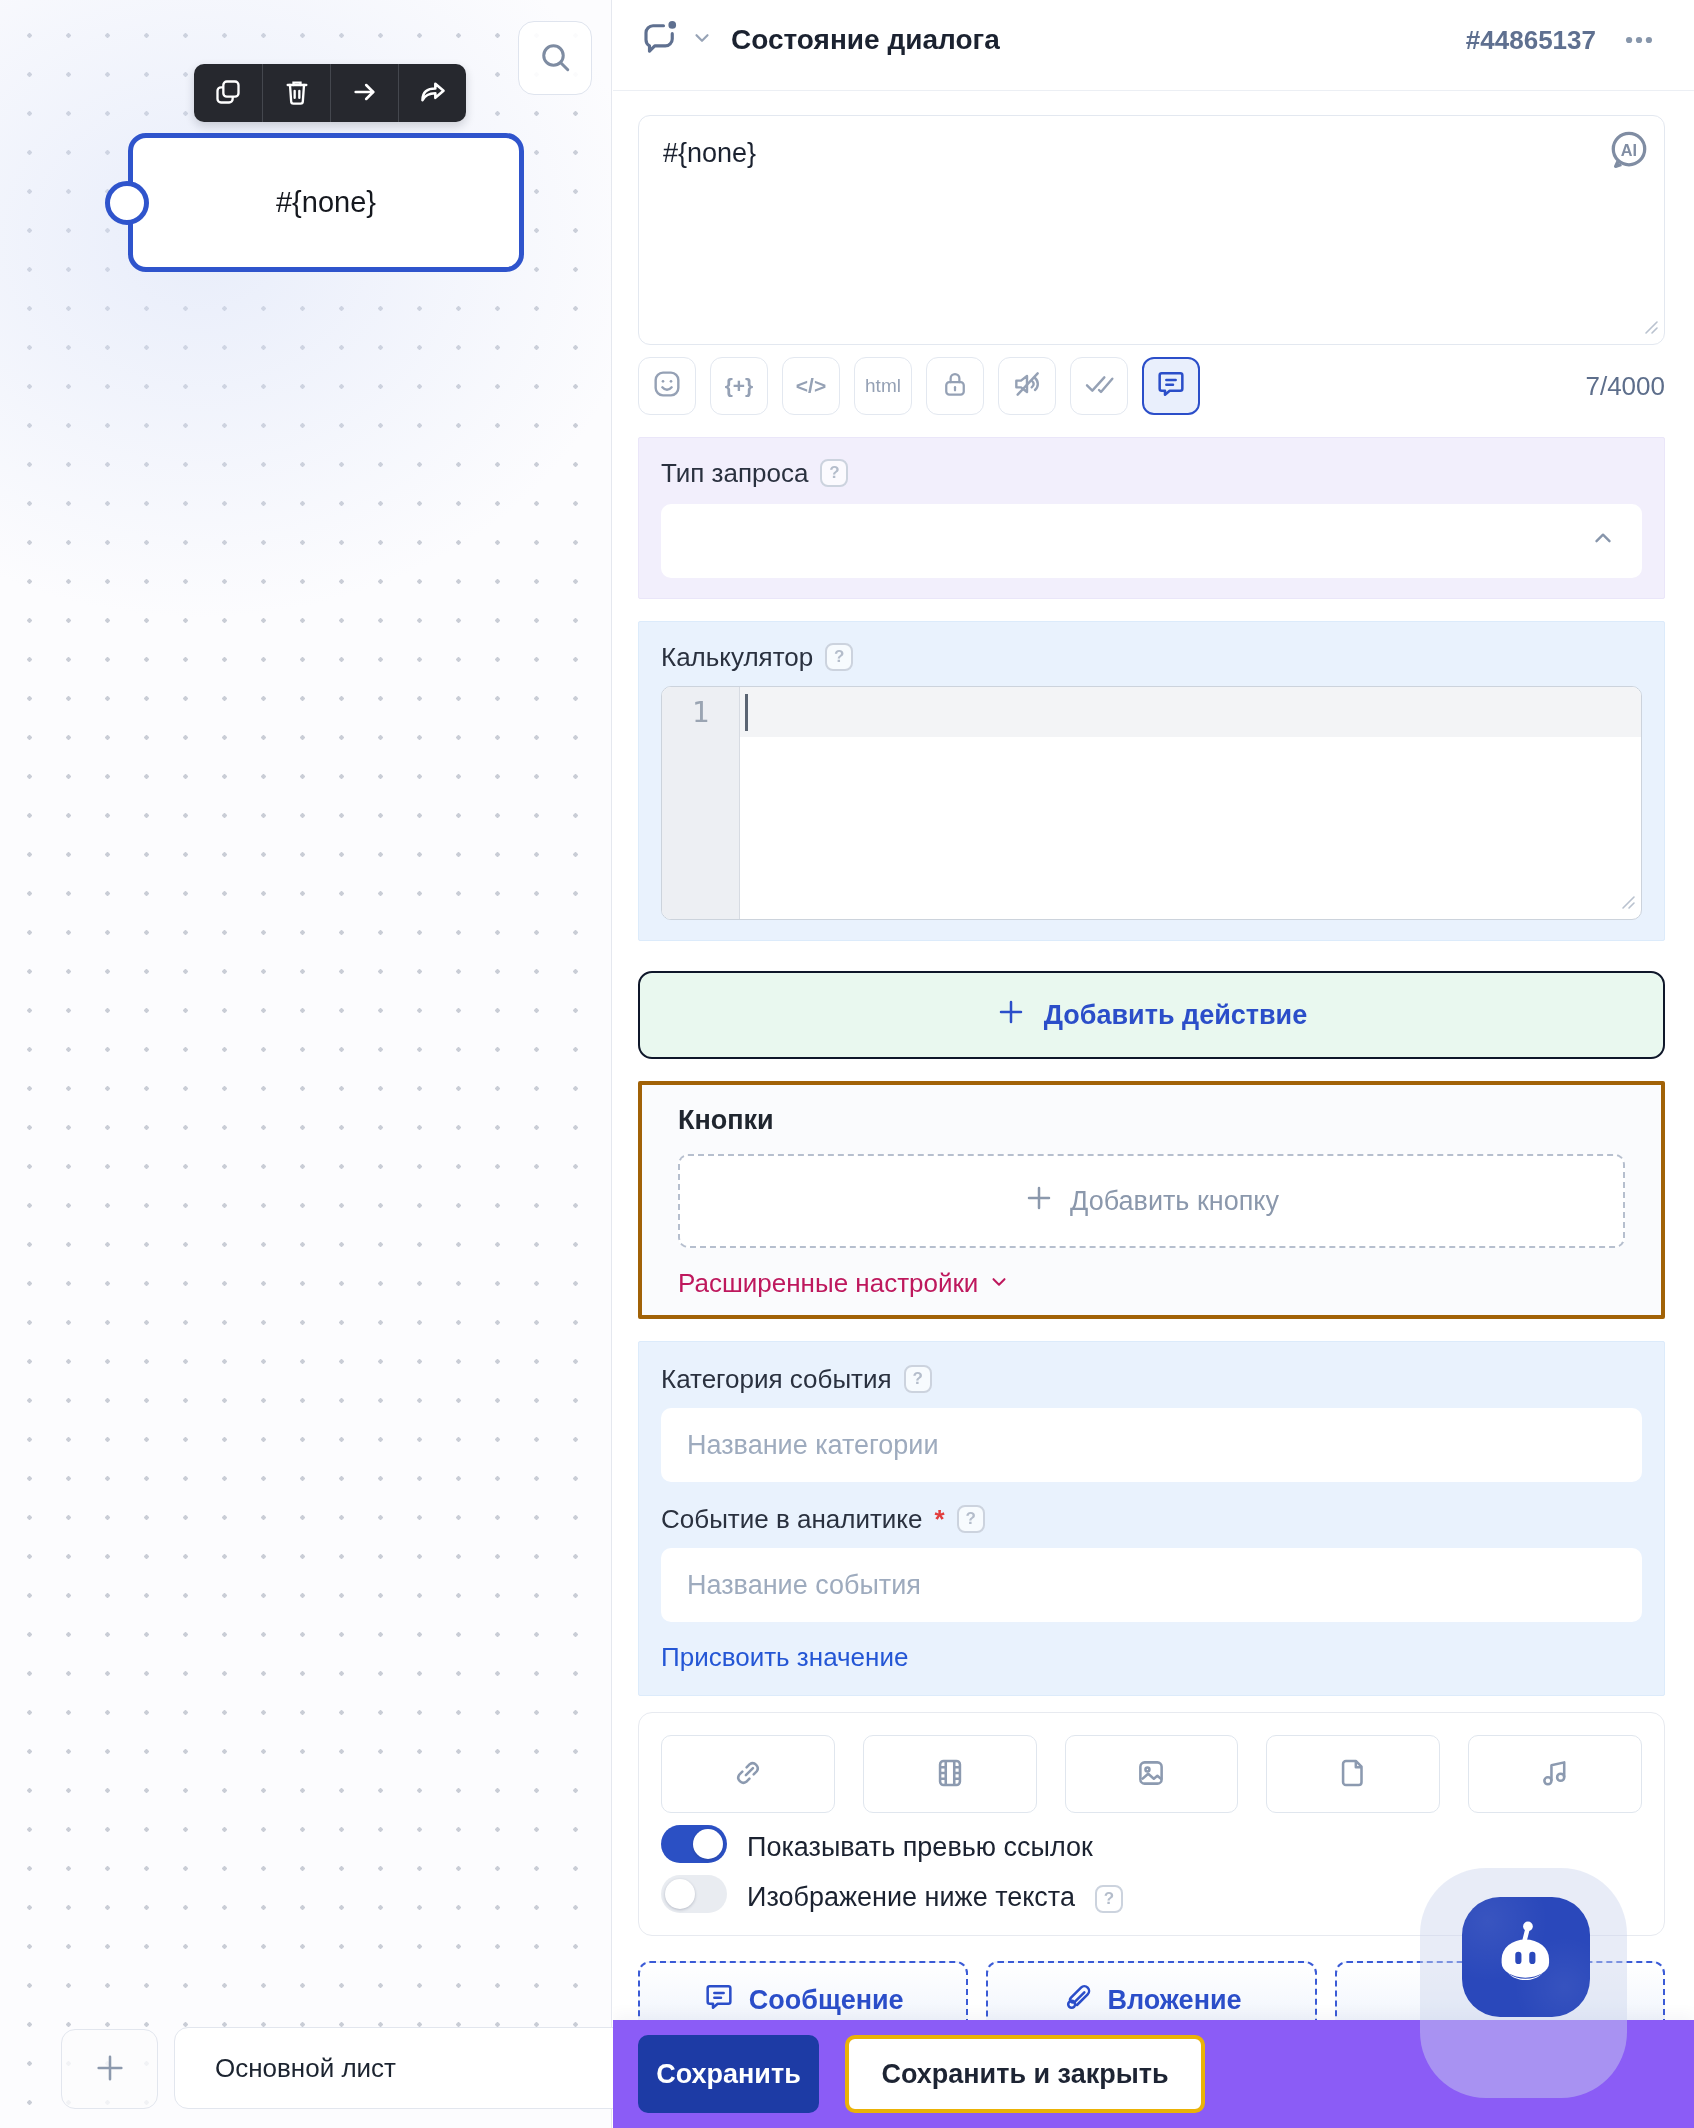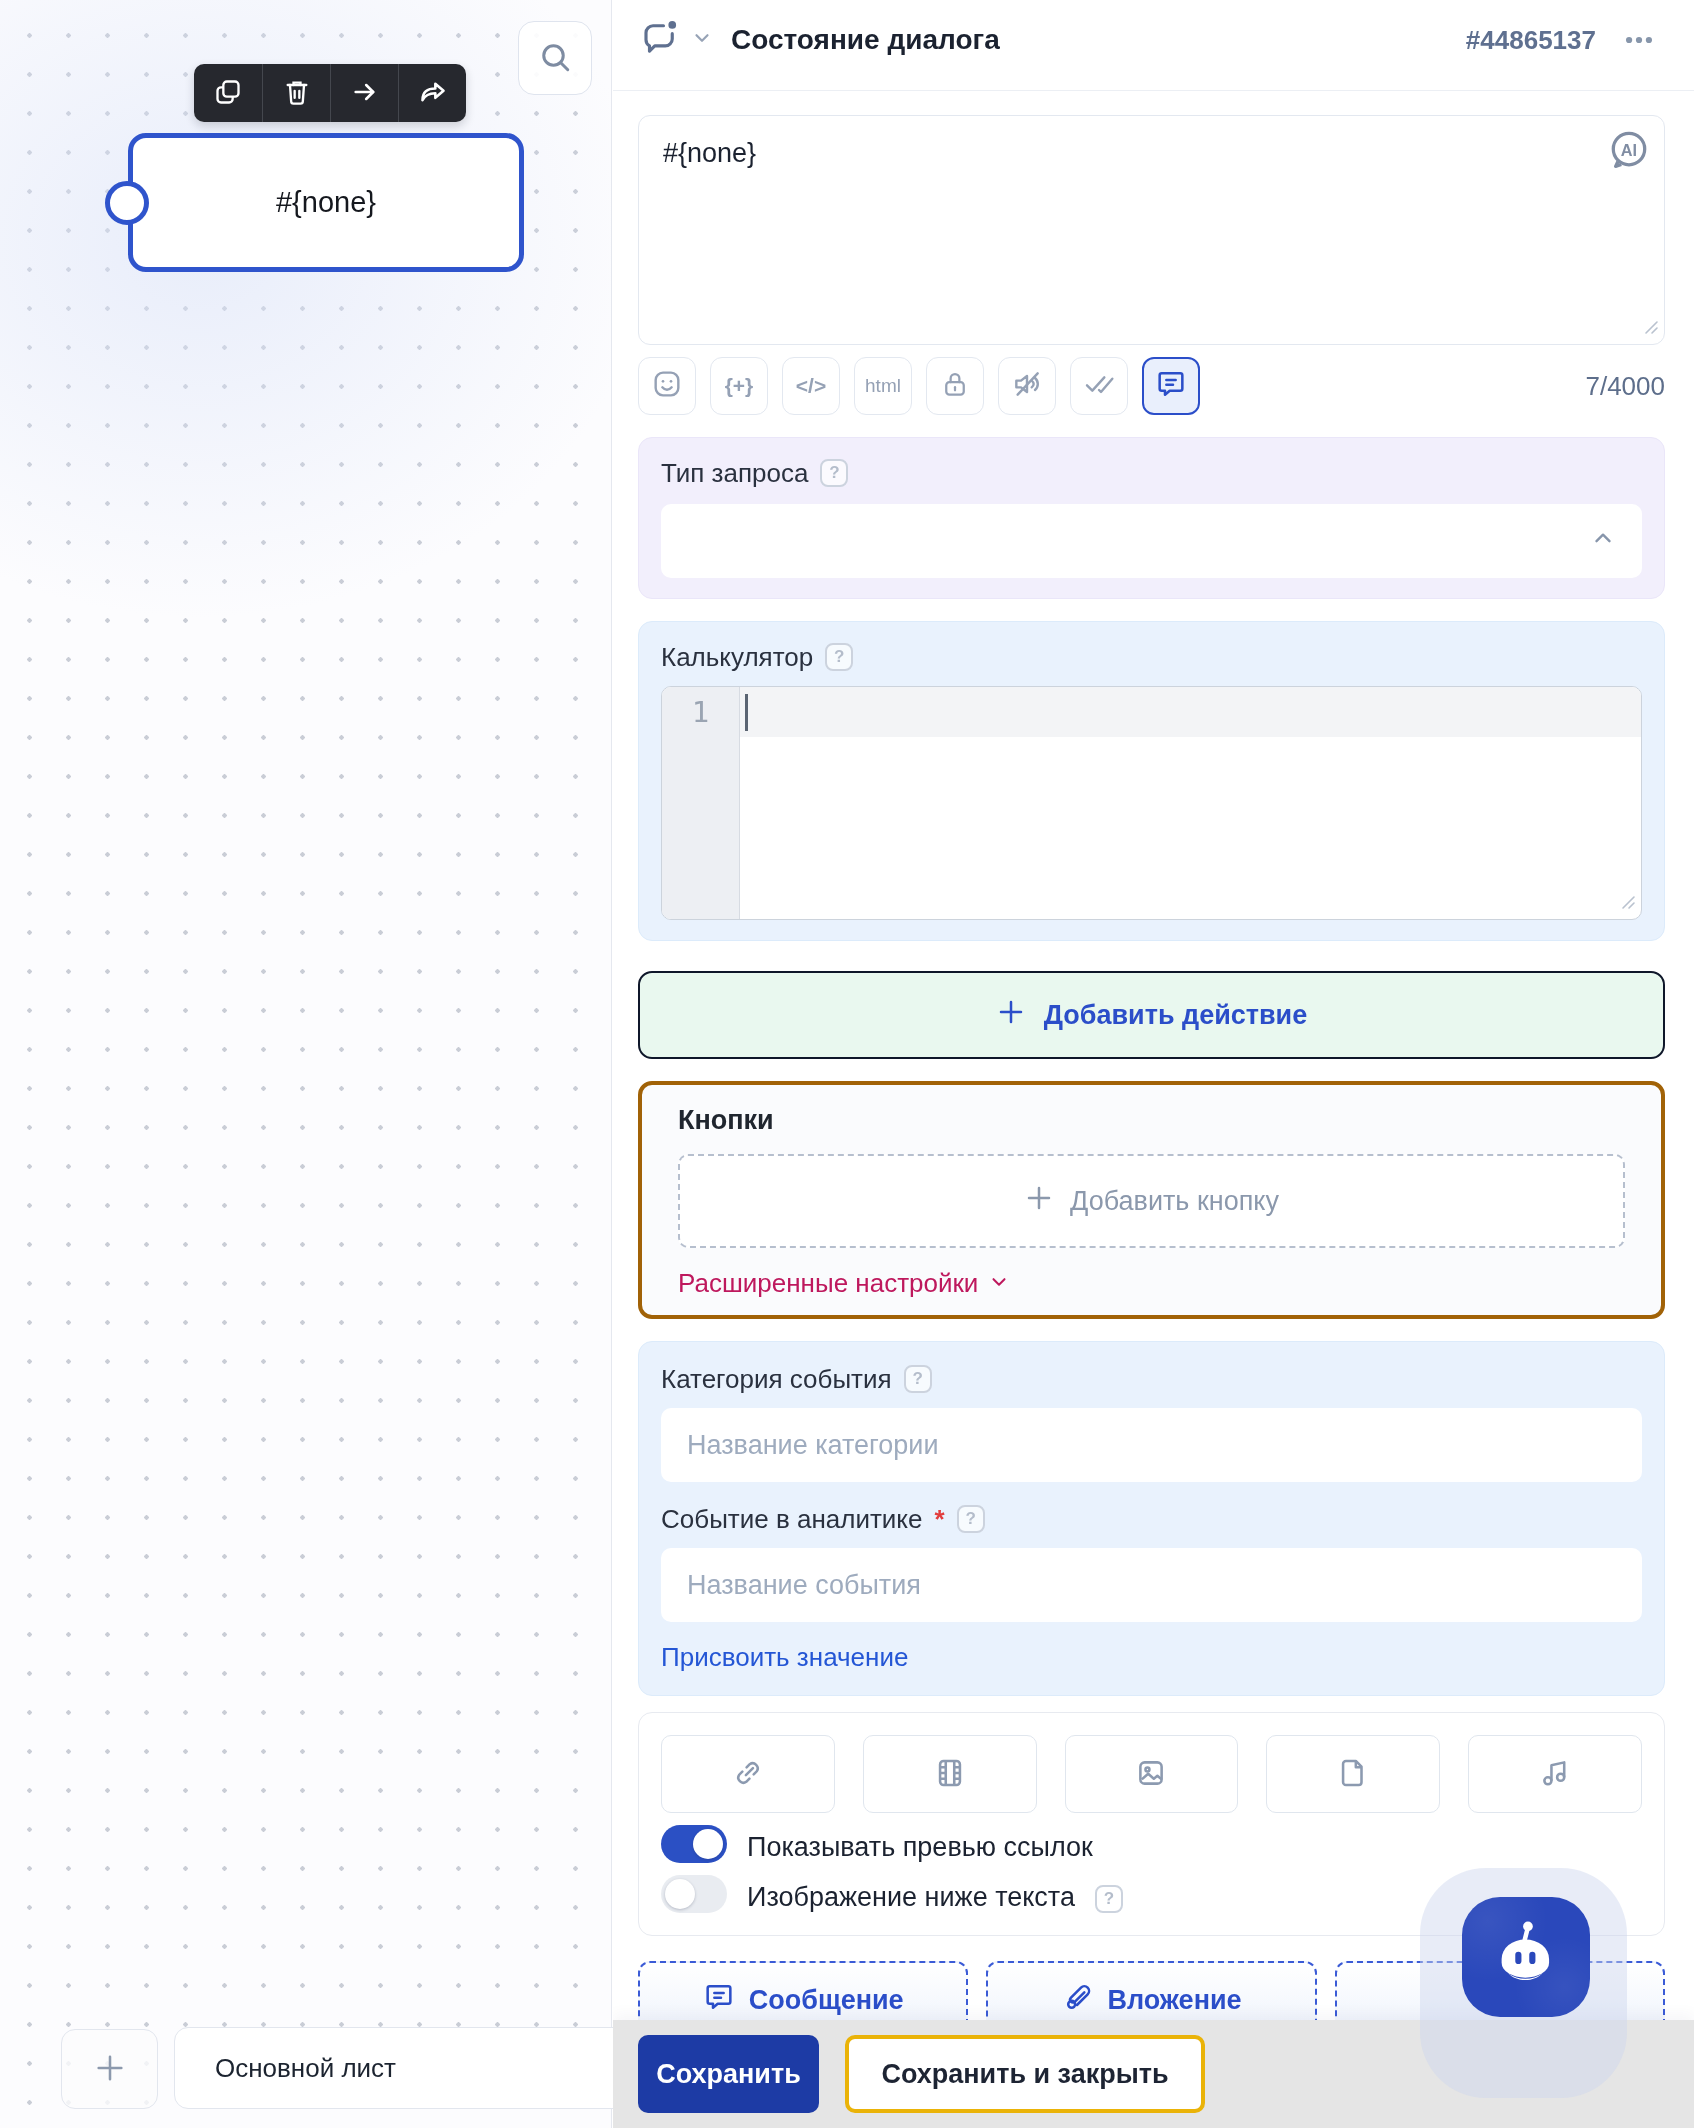--- a/index.html
+++ b/index.html
@@ -58,21 +58,21 @@
   .resize-h{position:absolute;right:5px;bottom:5px;color:#b9c2cf;}
 
   .msg-toolbar{display:flex;align-items:center;gap:14px;margin-top:12px;height:58px;}
   .tool-btn{width:58px;height:58px;border:1px solid #e3e8f0;border-radius:12px;background:#fff;
     color:#95a1b5;display:flex;align-items:center;justify-content:center;cursor:pointer;
     font-size:21px;font-weight:600;font-family:"Liberation Sans",sans-serif;}
   .tool-btn.small-text{font-size:19px;font-weight:400;}
   .tool-btn.active{border:2.5px solid #2b4ec9;background:#e9effc;color:#2b4ec9;}
   .counter{margin-left:auto;font-size:26px;color:#5d6e8b;}
 
-  .section{border-radius:14px;padding:20px 22px;margin-top:22px;}
+  .section{border-radius:2px;padding:20px 22px;margin-top:22px;}
   .sec-label{display:flex;align-items:center;gap:12px;font-size:26px;color:#2a313f;height:30px;}
   .help-badge{width:28px;height:28px;border:2px solid #ccd3de;border-radius:8px;color:#b4bdcb;
     font-size:17px;font-weight:700;display:flex;align-items:center;justify-content:center;
     background:rgba(255,255,255,.65);}
   .req-star{color:#e23d3d;font-size:26px;font-weight:700;}
 
   .sec-request{background:#f2effc;border:1px solid #eae6f9;}
   .select-box{margin-top:16px;height:74px;background:#fff;border-radius:10px;position:relative;cursor:pointer;}
   .select-box .chev{position:absolute;right:26px;top:50%;transform:translateY(-50%);color:#8795ab;}
 
@@ -114,21 +114,21 @@
   .switch .knob{position:absolute;top:4px;width:30px;height:30px;border-radius:50%;background:#fff;
     box-shadow:0 1px 3px rgba(30,40,70,.25);}
   .switch.on .knob{right:4px;}
   .switch.off .knob{left:4px;}
 
   .tabs-row{display:flex;gap:18px;margin-top:25px;position:relative;z-index:1;}
   .tab{flex:1;height:78px;border:2px dashed #3b5bd6;border-radius:12px;
     background:linear-gradient(#ffffff,#eef3fc);display:flex;align-items:center;justify-content:center;
     gap:14px;color:#2b4ec9;font-size:27px;font-weight:600;cursor:pointer;}
 
-  .bottom-bar{position:absolute;left:0;right:0;bottom:0;height:108px;background:#e5e5e5;z-index:20;
+  .bottom-bar{position:absolute;left:0;right:0;bottom:0;height:108px;background:#8b5cf6;z-index:20;
     display:flex;align-items:center;gap:26px;padding-left:25px;box-shadow:0 -6px 14px rgba(22,34,64,.04);}
   .save-btn{width:181px;height:78px;background:#1d3ba5;color:#fff;border:none;border-radius:10px;
     font-size:27px;font-weight:600;font-family:"Liberation Sans",sans-serif;cursor:pointer;}
   .save-close-btn{width:360px;height:78px;background:#fff;color:#1d2433;border:4px solid #eab308;border-radius:10px;
     font-size:27px;font-weight:600;font-family:"Liberation Sans",sans-serif;cursor:pointer;}
 
   .robot-halo{position:absolute;right:67px;bottom:30px;width:207px;height:230px;
     background:rgba(203,212,237,.45);border-radius:66px;z-index:25;pointer-events:none;}
   .robot-btn{position:absolute;right:104px;bottom:111px;width:128px;height:120px;background:#2a48bb;
     border-radius:38px;display:flex;align-items:center;justify-content:center;z-index:26;cursor:pointer;

